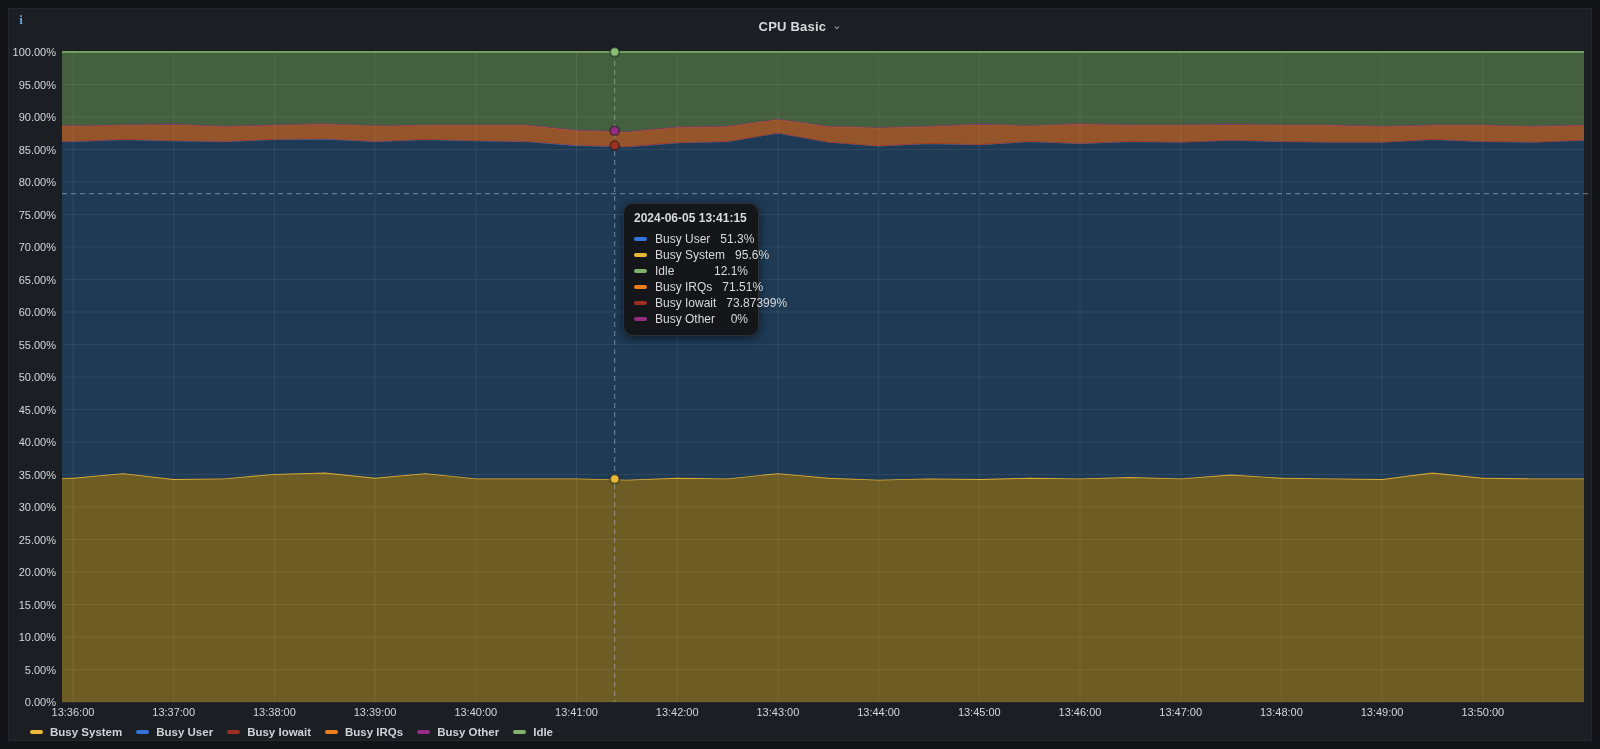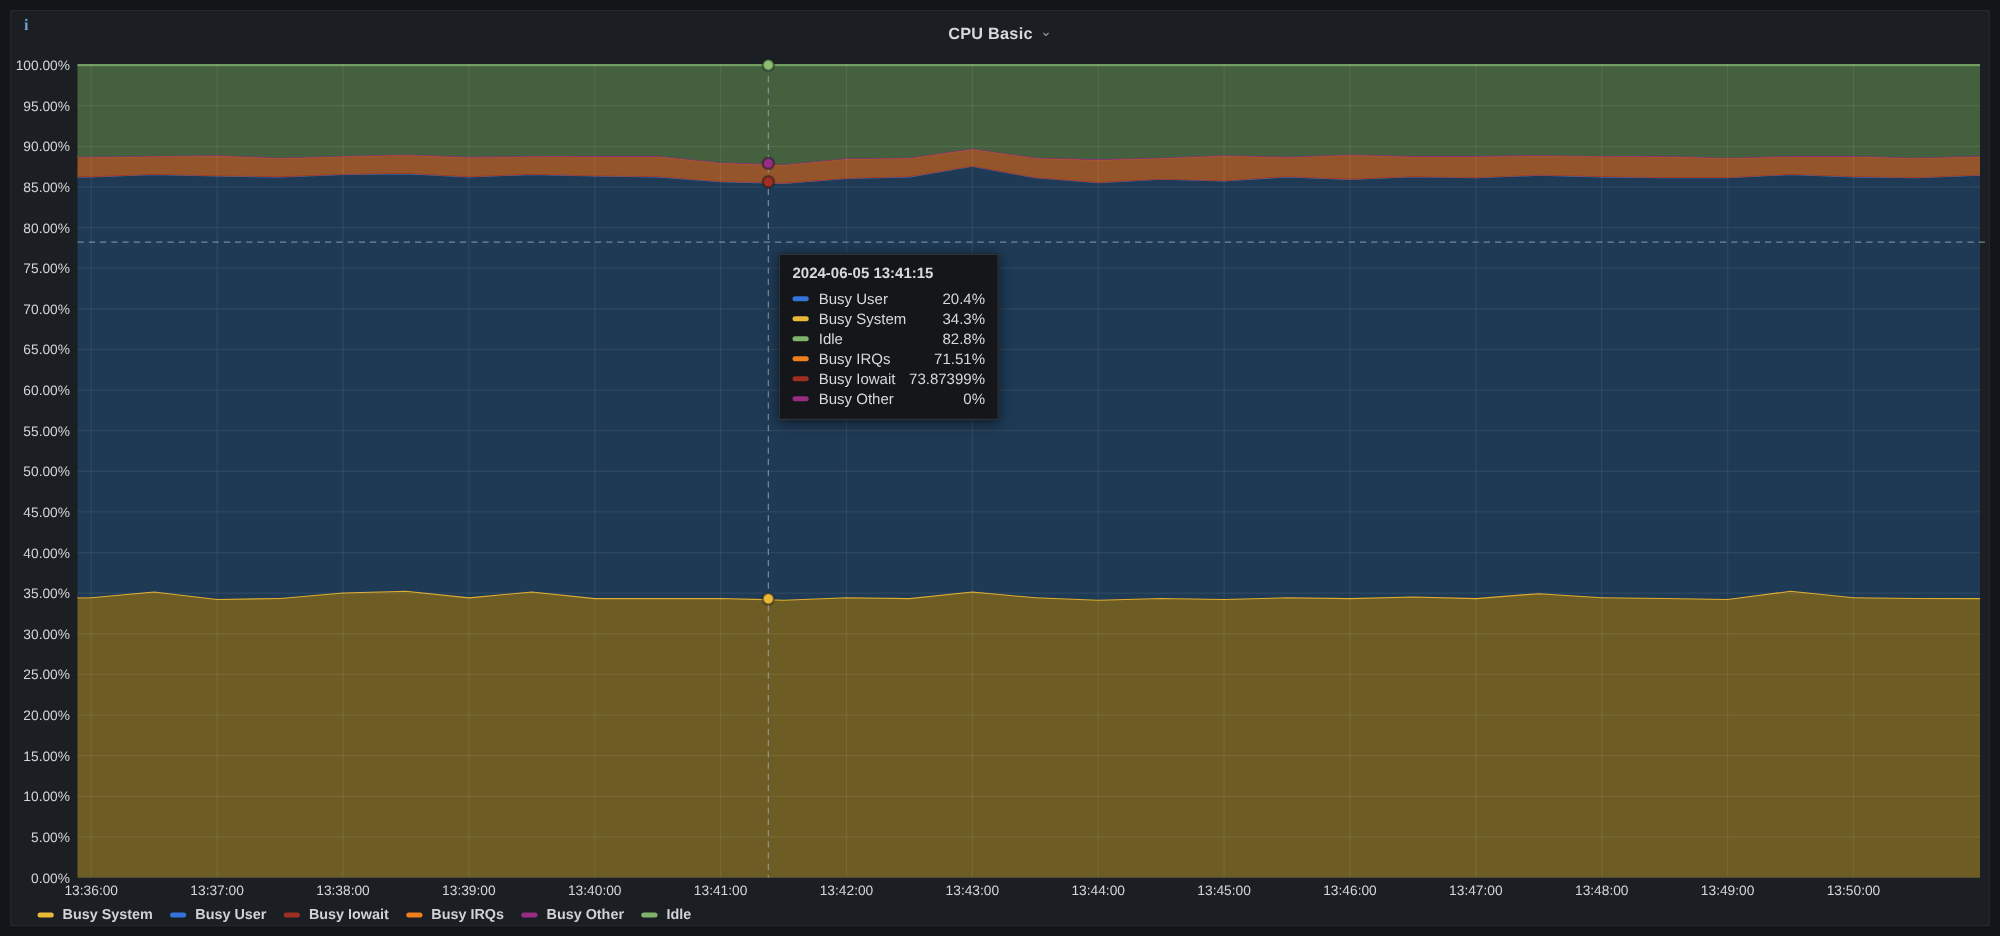--- a/index.html
+++ b/index.html
@@ -22,22 +22,22 @@
   .panel-title{font-size:13px;font-weight:bold;color:#d8d9da;letter-spacing:.2px;}
   .chevron{font-size:11px;color:#9fa7ae;transform:translateY(-1px);}
   .info-corner{
     position:absolute;left:4px;top:2px;width:16px;height:18px;
     font-size:13px;font-weight:bold;color:#6e9fd5;
     display:flex;align-items:center;justify-content:center;cursor:pointer;
     font-family:"Liberation Serif","DejaVu Serif",serif;
   }
   svg.chart{position:absolute;left:0;top:0;}
   .gtooltip{
-    position:absolute;left:623px;top:203px;width:176px;
-    background:#141619;border:1px solid #2e3137;border-radius:0;
+    position:absolute;left:623px;top:203px;width:136px;
+    background:#141619;border:1px solid #2e3137;border-radius:10px;
     box-shadow:0 2px 10px rgba(0,0,0,.55);
     padding:7px 10px 8px 10px;z-index:5;
   }
   .tt-header{font-size:12px;font-weight:bold;color:#d8d9da;margin-bottom:6px;white-space:nowrap;}
   .tt-row{display:flex;align-items:center;height:16px;font-size:12px;white-space:nowrap;}
   .tt-swatch{width:13px;height:4px;border-radius:2px;margin-right:8px;flex:none;}
   .tt-name{color:#d8d9da;}
   .tt-value{margin-left:auto;color:#d8d9da;padding-left:10px;}
   .legend{
     position:absolute;left:30px;top:724px;height:16px;
@@ -164,31 +164,31 @@
       <circle cx="614.6750000000001" cy="145.57399999999996" r="4.5" fill="#a22f23" stroke="rgba(20,22,25,0.45)" stroke-width="2"></circle>
       <circle cx="614.6750000000001" cy="479.05" r="4.5" fill="#eab839" stroke="rgba(20,22,25,0.45)" stroke-width="2"></circle>
     </svg>
 
   <div class="gtooltip">
     <div class="tt-header">2024-06-05 13:41:15</div>
     <div id="tt-rows">
         <div class="tt-row">
           <span class="tt-swatch" style="background: rgb(50, 116, 217);"></span>
           <span class="tt-name">Busy User</span>
-          <span class="tt-value">20.4%</span>
+          <span class="tt-value">51.3%</span>
         </div>
         <div class="tt-row">
           <span class="tt-swatch" style="background: rgb(234, 184, 57);"></span>
           <span class="tt-name">Busy System</span>
-          <span class="tt-value">34.3%</span>
+          <span class="tt-value">95.6%</span>
         </div>
         <div class="tt-row">
           <span class="tt-swatch" style="background: rgb(126, 178, 109);"></span>
           <span class="tt-name">Idle</span>
-          <span class="tt-value">82.8%</span>
+          <span class="tt-value">12.1%</span>
         </div>
         <div class="tt-row">
           <span class="tt-swatch" style="background: rgb(239, 126, 29);"></span>
           <span class="tt-name">Busy IRQs</span>
           <span class="tt-value">71.51%</span>
         </div>
         <div class="tt-row">
           <span class="tt-swatch" style="background: rgb(158, 47, 35);"></span>
           <span class="tt-name">Busy Iowait</span>
           <span class="tt-value">73.87399%</span>

